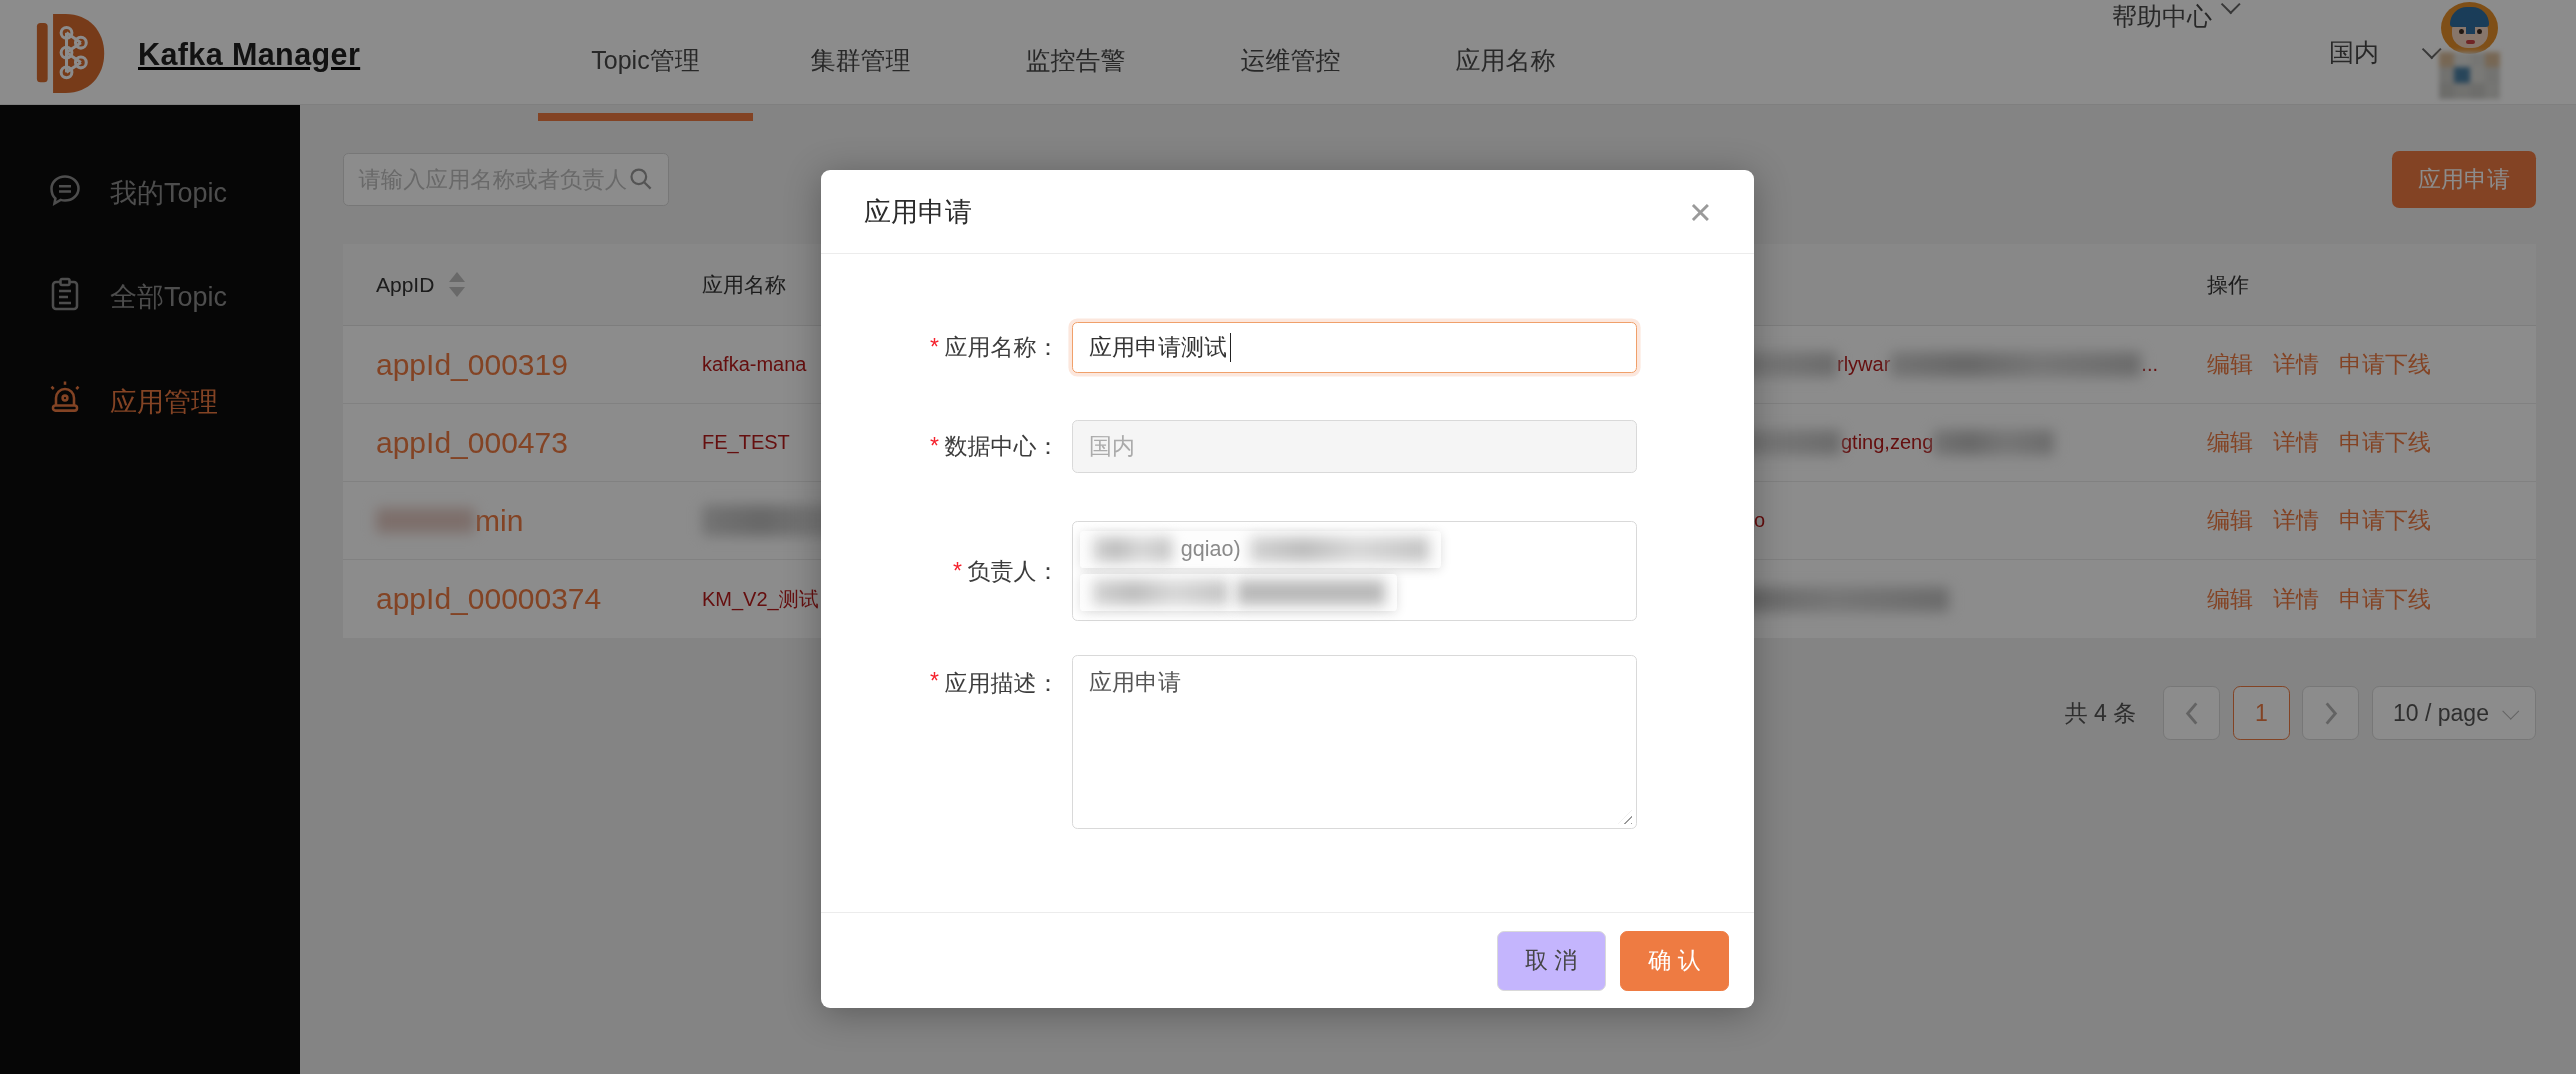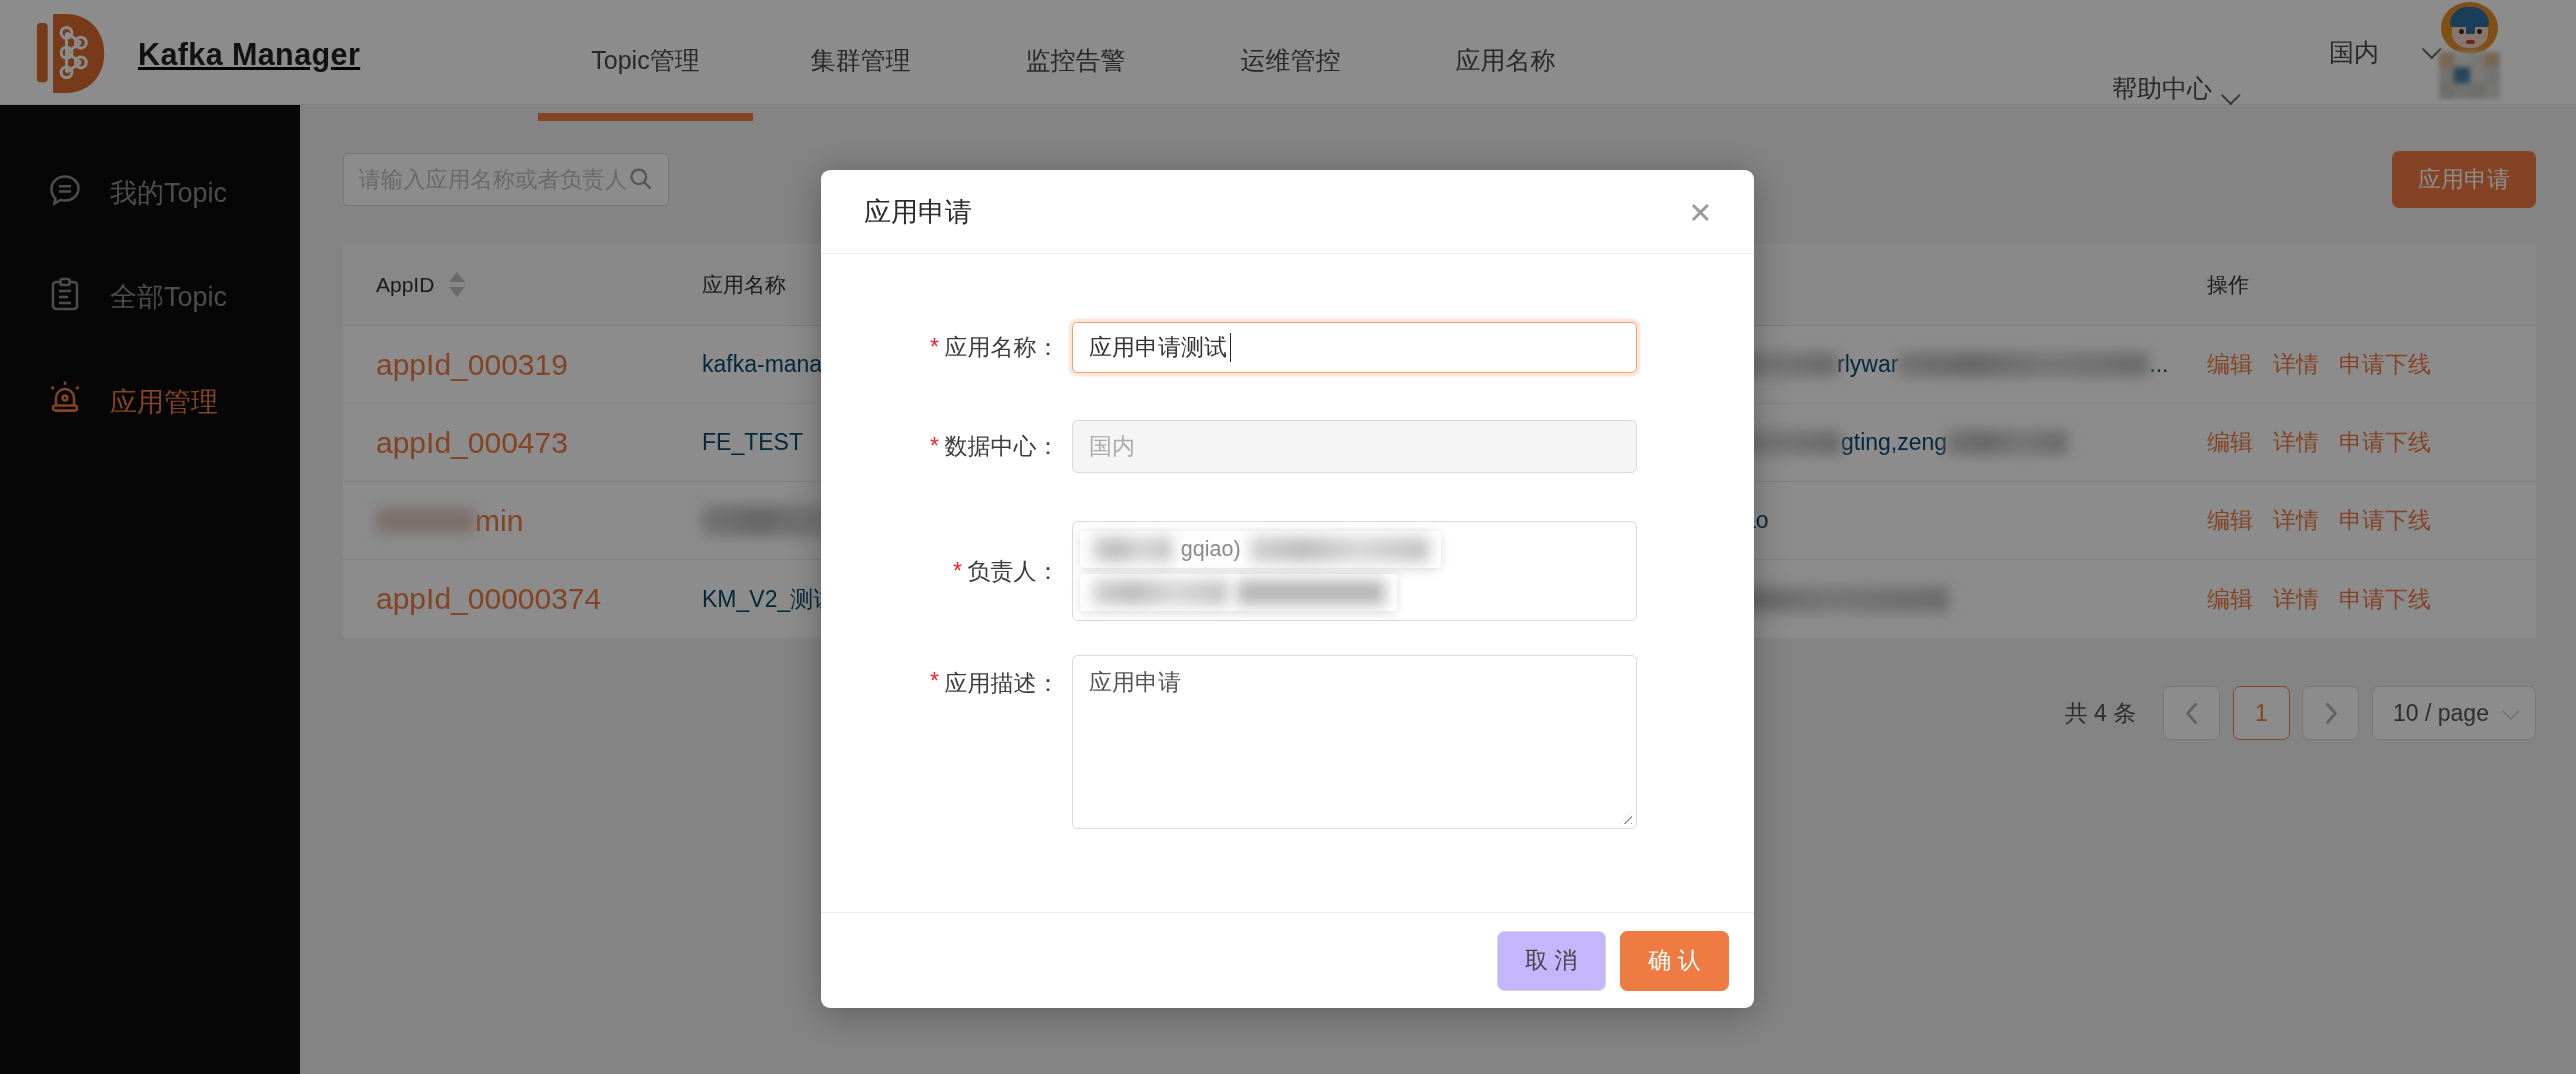--- a/index.html
+++ b/index.html
@@ -10,21 +10,21 @@
   
   .navbar { position:absolute; left:0; top:0; width:2576px; height:105px;
     background:#ffffff; border-bottom:0.9px solid #e8e8e8; z-index:3; }
   .brand-wrap { position:absolute; left:36px; top:12.6px; display:flex; align-items:center; gap:32px;text-decoration:underline; }
   .brand-title { font-size:30.5px; font-weight:bold; color:#222; letter-spacing:0.4px; }
   .nav-tabs { position:absolute; left:538px; top:0; height:105px; display:flex; }
   .nav-tab { width:215px; height:121px; display:flex; align-items:center; justify-content:center;
     font-size:25px; color:#4a4a4a; cursor:pointer; position:relative; }
   .nav-tab.active .underline { position:absolute; left:0; bottom:0; width:215px; height:8px; background:var(--accent); }
   .nav-right { position:absolute; right:0; top:0; height:105px; }
-  .help-center { position:absolute; left:-464px; top:0; height:105px; display:flex; align-items:flex-end;
+  .help-center { position:absolute; left:-464px; top:0; height:105px; display:flex; align-items:flex-start;
     font-size:25px; color:#4a4a4a; cursor:pointer; }
   .region-select { position:absolute; left:-247px; top:0; height:105px; display:flex; align-items:center;
     gap:34px; font-size:25px; color:#4a4a4a; cursor:pointer; }
   .chev { display:inline-block; width:14.4px; height:14.4px; border-right:2.2px solid #666;
     border-bottom:2.2px solid #666; transform:rotate(45deg) translateY(-3.6px); margin-left:9px; }
   
   .avatar { position:absolute; left:-135px; top:1.8px; width:63px; height:108px; cursor:pointer; }
   .avatar .ring { position:absolute; left:0; top:0; width:57px; height:52px; border-radius:50%;
     background:#E8912B; overflow:hidden; }
   .avatar .face { position:absolute; left:10.8px; top:14.4px; width:36px; height:32px; border-radius:45%;
@@ -58,21 +58,21 @@
     display:flex; align-items:center; justify-content:center; font-family:inherit; }
 
   
   .table-card { position:absolute; left:43px; top:139px; width:2193px; background:#fff; }
   .t-row { display:flex; height:78px; align-items:center; border-bottom:0.9px solid #ececec; background:#fff; }
   .t-head { height:82px; background:#f7f7f7; border-bottom:0.9px solid #e4e4e4; font-size:21px; color:#333; }
   .c1 { width:359px; padding-left:33px; display:flex; align-items:center; }
   .c2 { width:538px; display:flex; align-items:center; }
   .c3 { width:967px; padding-left:422px; display:flex; align-items:center; }
   .c4 { width:323px; display:flex; align-items:center; gap:20px; }
-  .cell-text { font-size:23px; color:#0c4a6e; white-space:nowrap; }
+  .cell-text { font-size:20px; color:#b91c1c; white-space:nowrap; }
   .id-link { font-size:30px; color:var(--accent); cursor:pointer; white-space:nowrap; }
   .op-link { font-size:23px; color:var(--accent); cursor:pointer; white-space:nowrap; }
   .sort { display:inline-flex; flex-direction:column; gap:4.5px; margin-left:14.4px; cursor:pointer; }
   .sort i { width:0; height:0; border-left:8px solid transparent; border-right:8px solid transparent; }
   .sort .up { border-bottom:10px solid #bfbfbf; }
   .sort .dn { border-top:10px solid #bfbfbf; }
   .blurb { display:inline-block; height:25px; border-radius:2.7px; filter:blur(6.3px);
     background:linear-gradient(90deg,#d2d2d2,#bdbdbd 30%,#d8d8d8 60%,#c3c3c3); }
   .tall { height:30.5px; }
 

